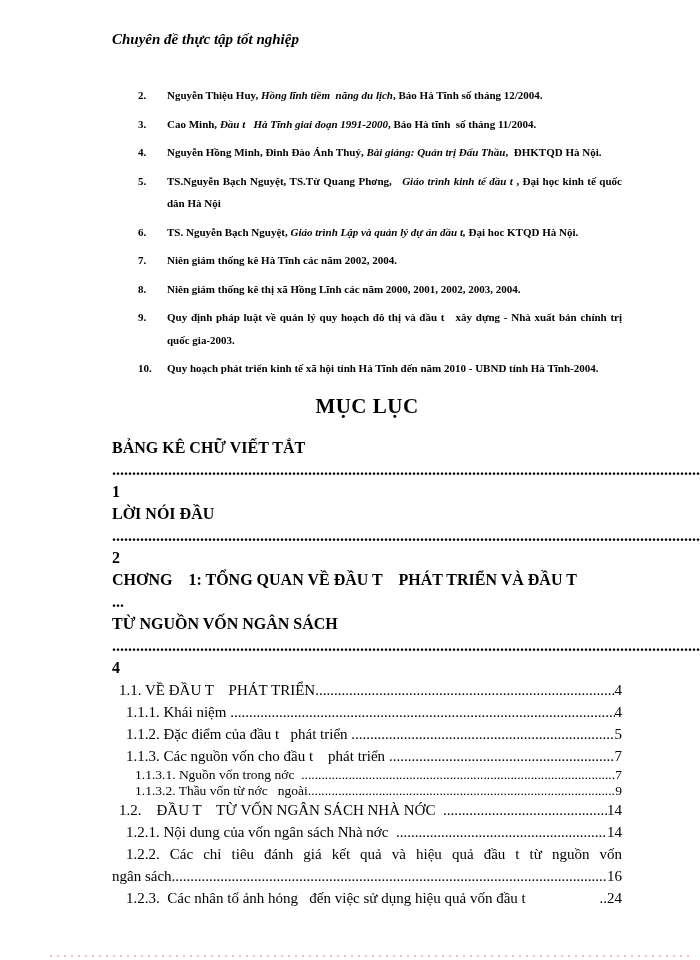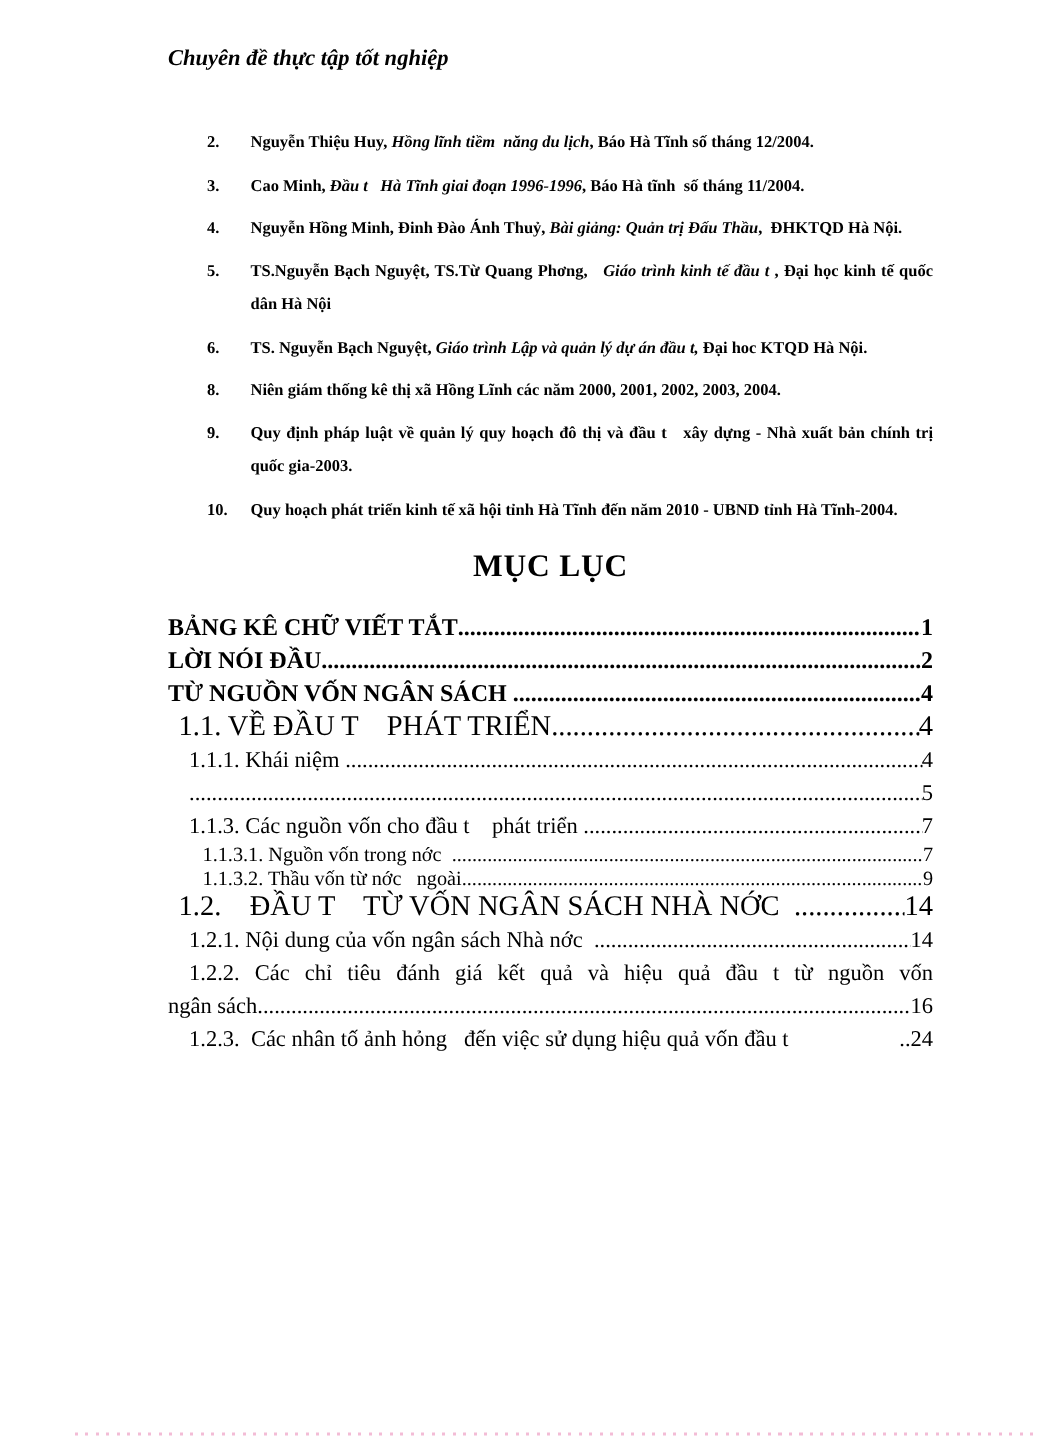--- a/index.html
+++ b/index.html
@@ -25,22 +25,22 @@
     padding-left:26px; box-sizing:border-box; white-space:pre;
   }
   .ref-body .it { font-style:italic; }
   
   .toc-title {
     text-align:center; font-size:21px; font-weight:bold;
     margin:14px 0 18px 0; letter-spacing:0.5px;
   }
   .toc { }
   .toc-row { display:flex; align-items:baseline; font-size:15px; line-height:22px; }
-  .toc-row.main   { font-weight:bold; font-size:16px; }
-  .toc-row.level1 { margin-left:7px;  font-size:19px; }
+  .toc-row.main   { font-weight:bold; font-size:16px;flex-direction:column; }
+  .toc-row.level1 { margin-left:7px;  font-size:15px; }
   .toc-row.level2 { margin-left:14px; }
   .toc-row.level2-cont { }
   .toc-row.level3 { margin-left:23px; font-size:13.5px; line-height:16px; }
   .toc-label { white-space:pre; }
   .toc-dots  { flex:1; overflow:hidden; white-space:nowrap; }
   .toc-dots::after {
     content:"................................................................................................................................................................";
   }
   .toc-gap  { flex:1; }
   .toc-page { white-space:pre; }
@@ -53,58 +53,65 @@
   }
 </style>
 </head>
 <body>
 
 <div class="page">
   <div class="doc-header">Chuyên đề thực tập tốt nghiệp</div>
 
   <div class="refs" id="ref-list">
       <div class="ref-item"><span class="ref-num">2.</span><span class="ref-body"><span>Nguyễn Thiệu Huy, </span><span class="it">Hồng lĩnh tiềm  năng du lịch</span><span>, Báo Hà Tĩnh số tháng 12/2004.</span></span></div>
-      <div class="ref-item"><span class="ref-num">3.</span><span class="ref-body"><span>Cao Minh, </span><span class="it">Đầu t   Hà Tĩnh giai đoạn 1996-1996</span><span>, Báo Hà tĩnh  số tháng 11/2004.</span></span></div>
+      <div class="ref-item"><span class="ref-num">3.</span><span class="ref-body"><span>Cao Minh, </span><span class="it">Đầu t   Hà Tĩnh giai đoạn 1991-2000</span><span>, Báo Hà tĩnh  số tháng 11/2004.</span></span></div>
       <div class="ref-item"><span class="ref-num">4.</span><span class="ref-body"><span>Nguyễn Hồng Minh, Đinh Đào Ánh Thuỷ, </span><span class="it">Bài giảng: Quản trị Đấu Thầu</span><span>,  ĐHKTQD Hà Nội.</span></span></div>
       <div class="ref-item"><span class="ref-num">5.</span><span class="ref-body"><span>TS.Nguyễn Bạch Nguyệt, TS.Từ Quang Phơng,   </span><span class="it">Giáo trình kinh tế đầu t</span><span> , Đại học kinh tế quốc dân Hà Nội</span></span></div>
       <div class="ref-item"><span class="ref-num">6.</span><span class="ref-body"><span>TS. Nguyễn Bạch Nguyệt, </span><span class="it">Giáo trình Lập và quản lý dự án đầu t,</span><span> Đại hoc KTQD Hà Nội.</span></span></div>
+      <div class="ref-item"><span class="ref-num">7.</span><span class="ref-body"><span>Niên giám thống kê Hà Tĩnh các năm 2002, 2004.</span></span></div>
       <div class="ref-item"><span class="ref-num">8.</span><span class="ref-body"><span>Niên giám thống kê thị xã Hồng Lĩnh các năm 2000, 2001, 2002, 2003, 2004.</span></span></div>
       <div class="ref-item"><span class="ref-num">9.</span><span class="ref-body"><span>Quy định pháp luật về quản lý quy hoạch đô thị và đầu t   xây dựng - Nhà xuất bản chính trị quốc gia-2003.</span></span></div>
       <div class="ref-item"><span class="ref-num">10.</span><span class="ref-body"><span>Quy hoạch phát triển kinh tế xã hội tỉnh Hà Tĩnh đến năm 2010 - UBND tỉnh Hà Tĩnh-2004.</span></span></div>
     </div>
 
   <div class="toc-title">MỤC LỤC</div>
 
   <div class="toc" id="toc-list">
       <div class="toc-row main">
         <span class="toc-label">BẢNG KÊ CHỮ VIẾT TẮT</span>
         <span class="toc-dots"></span>
         <span class="toc-page">1</span>
       </div>
       <div class="toc-row main">
         <span class="toc-label">LỜI NÓI ĐẦU</span>
         <span class="toc-dots"></span>
         <span class="toc-page">2</span>
       </div>
       <div class="toc-row main">
+        <span class="toc-label">CHƠNG    1: TỔNG QUAN VỀ ĐẦU T    PHÁT TRIỂN VÀ ĐẦU T</span>
+        <span class="toc-gap"></span>
+        <span class="toc-page">...</span>
+      </div>
+      <div class="toc-row main">
         <span class="toc-label">TỪ NGUỒN VỐN NGÂN SÁCH </span>
         <span class="toc-dots"></span>
         <span class="toc-page">4</span>
       </div>
       <div class="toc-row level1">
         <span class="toc-label">1.1. VỀ ĐẦU T    PHÁT TRIỂN</span>
         <span class="toc-dots"></span>
         <span class="toc-page">4</span>
       </div>
       <div class="toc-row level2">
         <span class="toc-label">1.1.1. Khái niệm </span>
         <span class="toc-dots"></span>
         <span class="toc-page">4</span>
       </div>
       <div class="toc-row level2">
+        <span class="toc-label">1.1.2. Đặc điểm của đầu t   phát triển </span>
         <span class="toc-dots"></span>
         <span class="toc-page">5</span>
       </div>
       <div class="toc-row level2">
         <span class="toc-label">1.1.3. Các nguồn vốn cho đầu t    phát triển </span>
         <span class="toc-dots"></span>
         <span class="toc-page">7</span>
       </div>
       <div class="toc-row level3">
         <span class="toc-label">1.1.3.1. Nguồn vốn trong nớc  </span>

